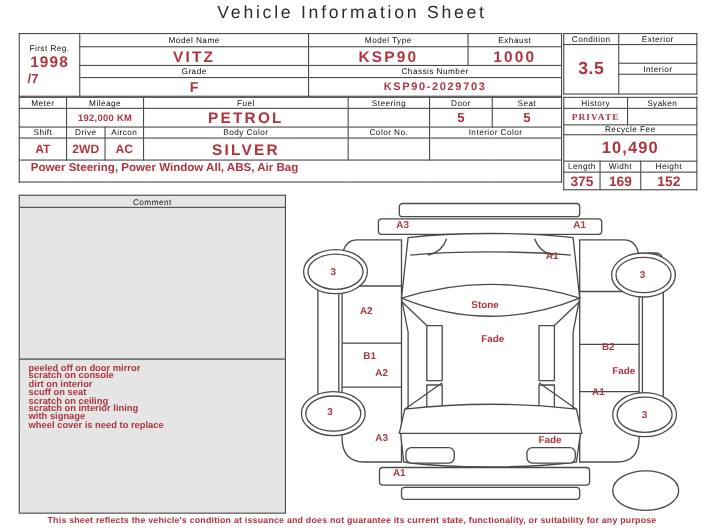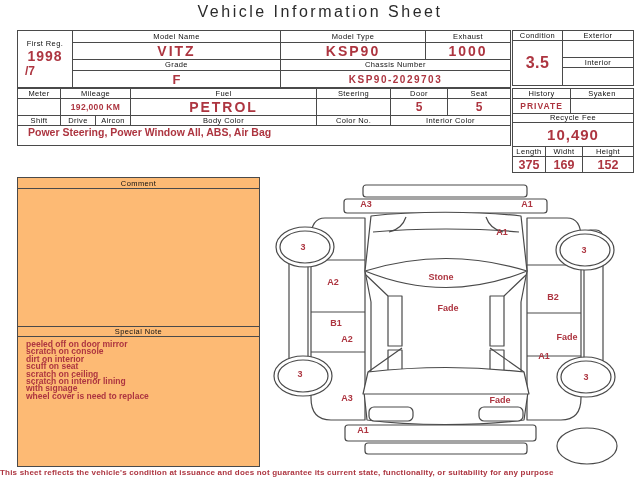--- a/index.html
+++ b/index.html
@@ -23,41 +23,41 @@
   .v{color:var(--accent);font-weight:bold;}
   .v-lg{font-size:14px;letter-spacing:2px;}
   .v-ch{font-size:10px;letter-spacing:1.5px;}
   .v-f{font-size:13px;}
   .v-md{font-size:12px;}
   .v-sm{font-size:8.5px;letter-spacing:.3px;}
   .v-shift{font-size:11px;}
   .v-cond{font-size:16px;letter-spacing:.5px;}
   .v-fee{font-size:15px;letter-spacing:1px;}
   .v-dim{font-size:12.5px;}
-  .v-priv{font-size:8.5px;letter-spacing:1px;}
+  .v-priv{font-size:8.5px;letter-spacing:1px;font-family:Liberation Serif, serif;}
   .v-eq{font-size:10.5px;text-align:left;padding-left:10px;}
   .fr-line1{font-size:14px;letter-spacing:1px;text-align:center;margin-top:1px;}
   .fr-line2{font-size:12px;text-align:left;padding-left:7px;}
-  .panel{position:absolute;border:1px solid var(--line);background:#fdba74;}
+  .panel{position:absolute;border:1px solid var(--line);background:#e5e5e5;}
   .panel-head{
     height:11px;border-bottom:1px solid var(--line);
     font-size:7.5px;line-height:11px;text-align:center;letter-spacing:.4px;color:#111;
   }
   .sn-line{
     font-size:8.5px;line-height:7.4px;font-weight:bold;color:var(--accent);
     text-align:left;white-space:nowrap;
   }
   #special-lines{padding:4px 0 0 8px;}
   .diagram{left:265px;top:180px;width:370px;height:292px;}
   .dg-label{
     position:absolute;transform:translate(-50%,-50%);
     font-size:9px;font-weight:bold;color:var(--accent);white-space:nowrap;
   }
   .disclaimer{
-    top:468px;left:0;width:640px;text-align:left;
+    top:468px;left:0;width:640px;text-align:center;
     font-size:8px;font-weight:bold;letter-spacing:.2px;color:var(--accent);
   }
 </style>
 </head>
 <body>
 
 <div class="abs title">Vehicle Information Sheet</div>
 
 <table class="abs" style="left:17px;top:30px;width:493px;">
   <colgroup>
@@ -145,20 +145,28 @@
   </tr>
   <tr class="r10">
     <td class="h">Shift</td>
     <td class="h">Drive</td>
     <td class="h">Aircon</td>
     <td class="h">Body Color</td>
     <td class="h">Color No.</td>
     <td class="h" colspan="2">Interior Color</td>
   </tr>
   <tr class="r20">
+    <td class="v v-shift">AT</td>
+    <td class="v v-shift">2WD</td>
+    <td class="v v-shift">AC</td>
+    <td class="v v-lg">SILVER</td>
+    <td class="v v-sm"></td>
+    <td class="v v-sm" colspan="2"></td>
+  </tr>
+  <tr class="r20">
     <td class="v v-eq" colspan="7" style="vertical-align:top;margin-top:24px;">Power Steering, Power Window  All, ABS, Air Bag</td>
   </tr>
 </tbody>
   </table>
 
 <table class="abs" style="left:512px;top:88px;width:121px;">
   <colgroup>
       <col style="width:33px">
       <col style="width:25px">
       <col style="width:12px">
@@ -191,21 +199,20 @@
   </tr>
 </tbody>
   </table>
 
 <div class="panel" style="left:17px;top:177px;width:243px;height:150px;">
   <div class="panel-head">Comment</div>
   <div></div>
 </div>
 
 <div class="panel" style="left:17px;top:326px;width:243px;height:141px;">
-  <div class="panel-head" style="height:10px;line-height:10px;">Special Note</div>
   <div id="special-lines">
       <div class="sn-line">peeled off on door mirror</div>
       <div class="sn-line">scratch on console</div>
       <div class="sn-line">dirt on interior</div>
       <div class="sn-line">scuff on seat</div>
       <div class="sn-line">scratch on ceiling</div>
       <div class="sn-line">scratch  on interior lining</div>
       <div class="sn-line">with signage</div>
       <div class="sn-line">wheel cover is need to replace</div>
     </div>
@@ -250,21 +257,21 @@
     </g>
   </svg>
   <div id="diagram-labels">
       <span class="dg-label" style="left: 101px; top: 24px;">A3</span>
       <span class="dg-label" style="left: 262px; top: 24px;">A1</span>
       <span class="dg-label" style="left: 237px; top: 52px;">A1</span>
       <span class="dg-label" style="left: 38px; top: 67px;">3</span>
       <span class="dg-label" style="left: 319px; top: 70px;">3</span>
       <span class="dg-label" style="left: 68px; top: 102px;">A2</span>
       <span class="dg-label" style="left: 176px; top: 97px;">Stone</span>
-      <span class="dg-label" style="left: 288px; top: 117px;">B2</span>
+      <span class="dg-label" style="left: 288px; top: 135px;">B2</span>
       <span class="dg-label" style="left: 183px; top: 128px;">Fade</span>
       <span class="dg-label" style="left: 71px; top: 143px;">B1</span>
       <span class="dg-label" style="left: 82px; top: 159px;">A2</span>
       <span class="dg-label" style="left: 302px; top: 157px;">Fade</span>
       <span class="dg-label" style="left: 279px; top: 176px;">A1</span>
       <span class="dg-label" style="left: 35px; top: 194px;">3</span>
       <span class="dg-label" style="left: 321px; top: 197px;">3</span>
       <span class="dg-label" style="left: 82px; top: 218px;">A3</span>
       <span class="dg-label" style="left: 235px; top: 220px;">Fade</span>
       <span class="dg-label" style="left: 98px; top: 250px;">A1</span>

